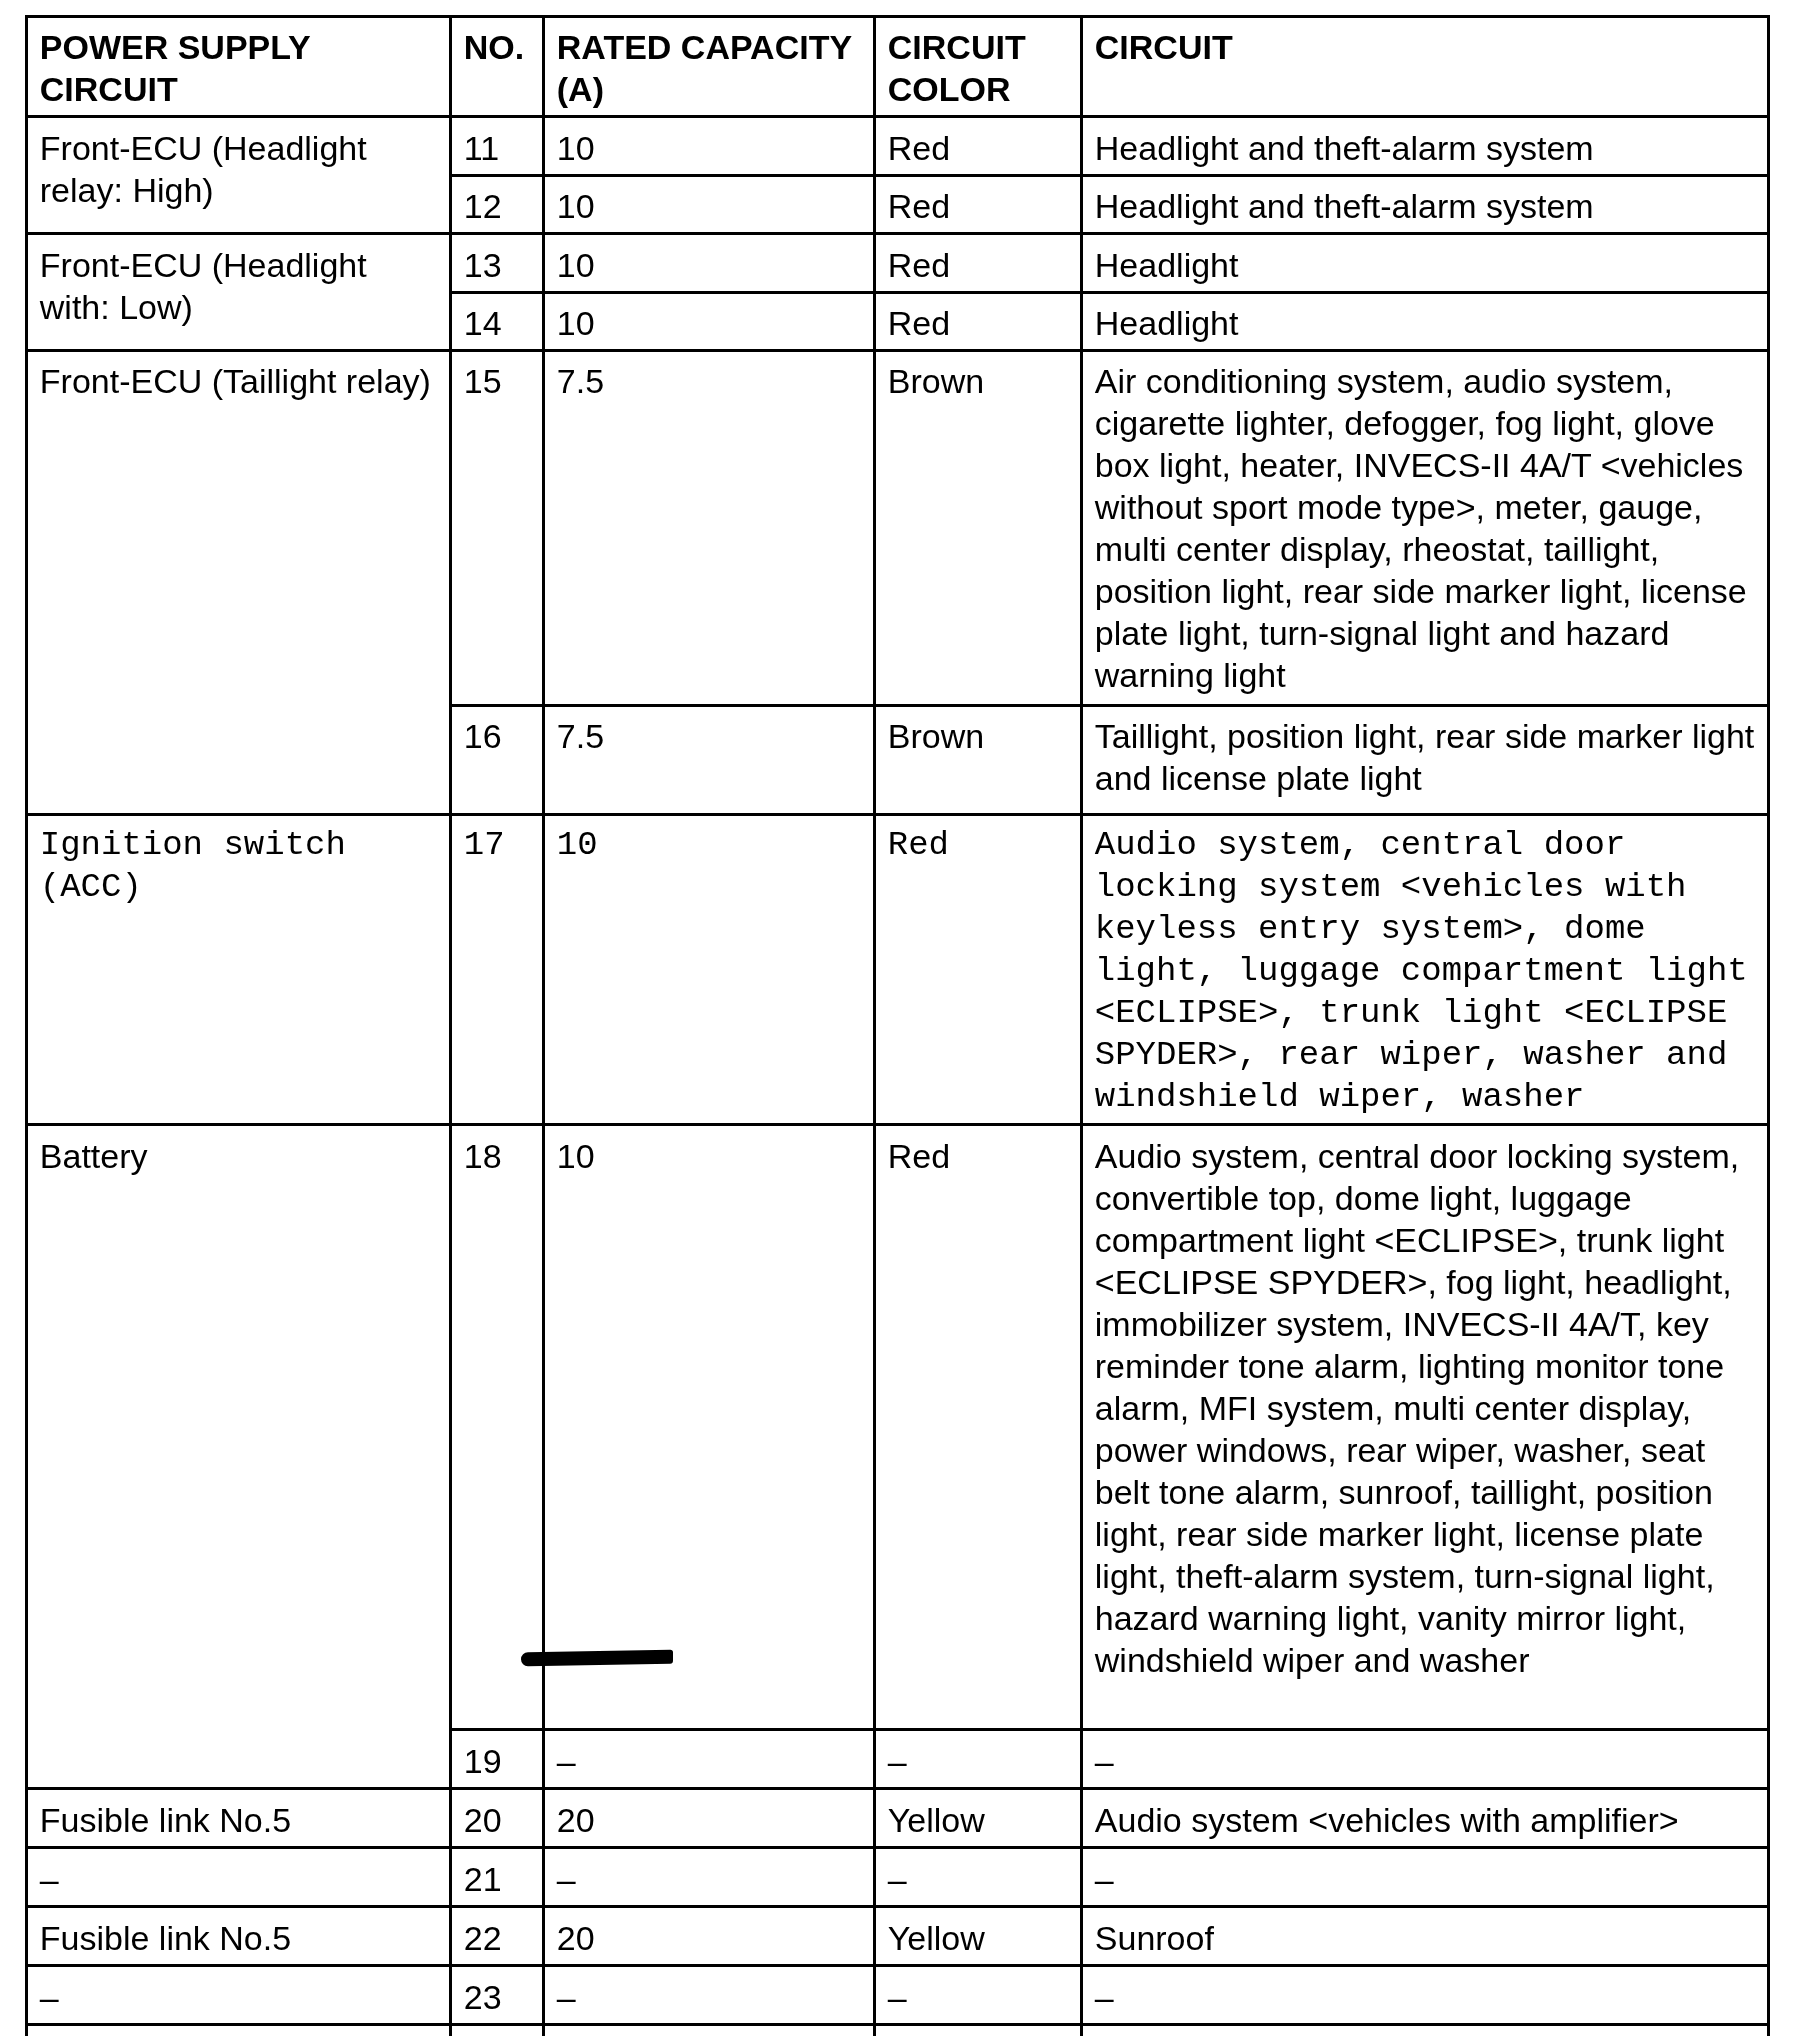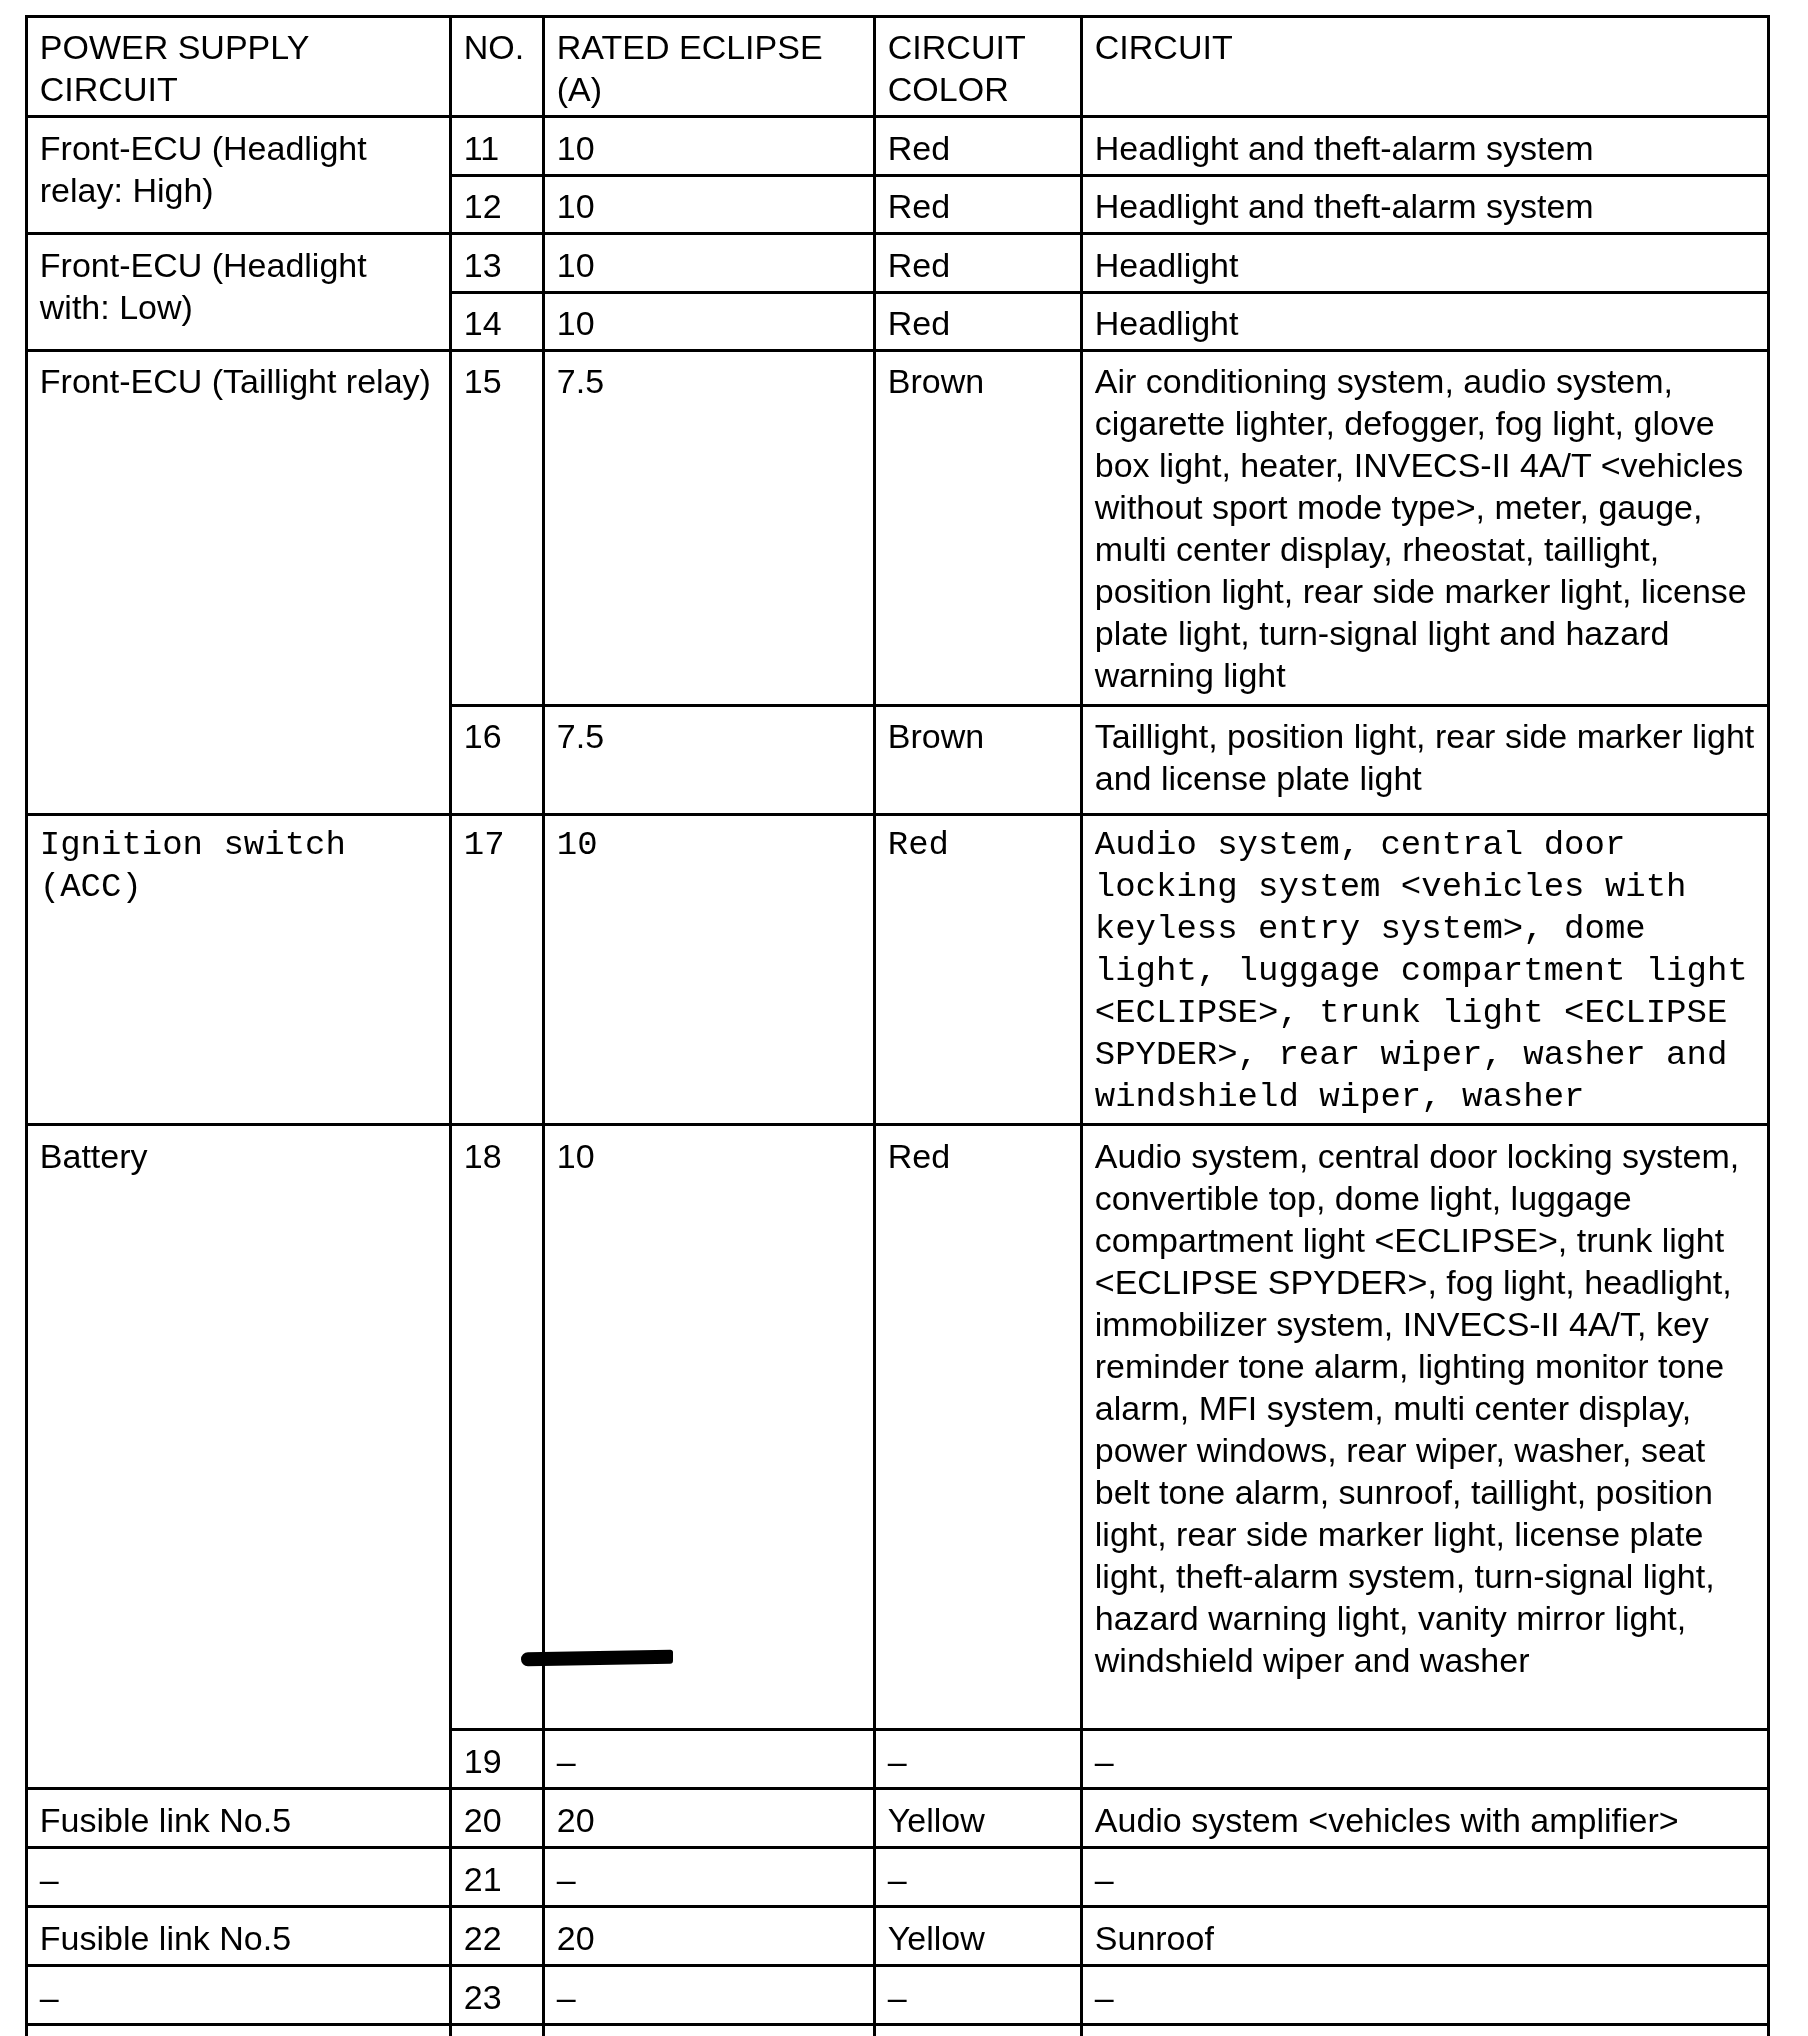--- a/index.html
+++ b/index.html
@@ -15,21 +15,21 @@
   .tbl td, .tbl th {
     border: 3.4px solid #000;
     vertical-align: top;
     text-align: left;
     padding: 8.4px 10px 5px 11.8px;
     font-size: 34px;
     line-height: 42px;
     font-weight: normal;
     word-wrap: break-word;
   }
-  .tbl th { font-weight: normal; font-size: 34px; line-height: 42px; }
+  .tbl th { font-weight: bold; font-size: 34px; line-height: 42px; }
   col.c1 { width: 424px; }
   col.c2 { width: 93px; }
   col.c3 { width: 331px; }
   col.c4 { width: 207px; }
   col.c5 { width: 687px; }
   tr.hdr { height: 94px; }
   tr.r-s { height: 56px; margin-left: 48px; }
   tr.r-15 { height: 355px; margin-left: 16px; }
   tr.r-16 { height: 109px; }
   tr.r-17 { height: 251px; font-family: Liberation Mono, monospace; }
@@ -50,21 +50,21 @@
     <col class="c1">
       <col class="c2">
       <col class="c3">
       <col class="c4">
       <col class="c5">
   </colgroup>
   <thead>
     <tr class="hdr">
       <th>POWER SUPPLY CIRCUIT</th>
       <th>NO.</th>
-      <th>RATED ECLIPSE (A)</th>
+      <th>RATED CAPACITY (A)</th>
       <th>CIRCUIT COLOR</th>
       <th>CIRCUIT</th>
     </tr>
   </thead>
   <tbody>
     <tr class="r-s">
       <td rowspan="2">Front-ECU (Headlight relay: High)</td>
       <td>11</td>
       <td>10</td>
       <td>Red</td>

